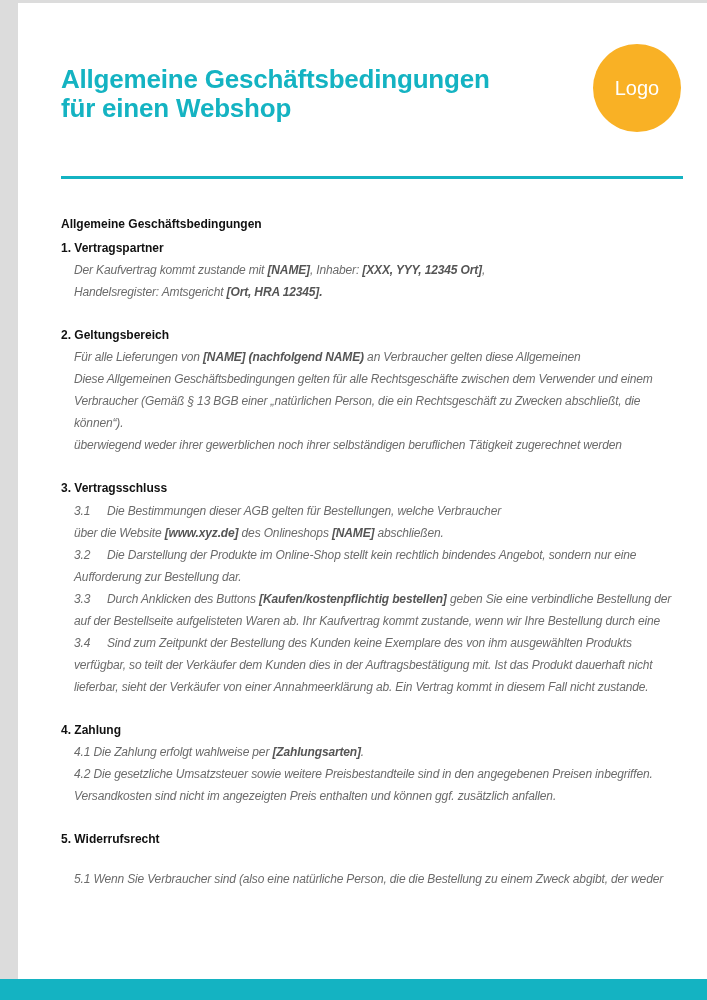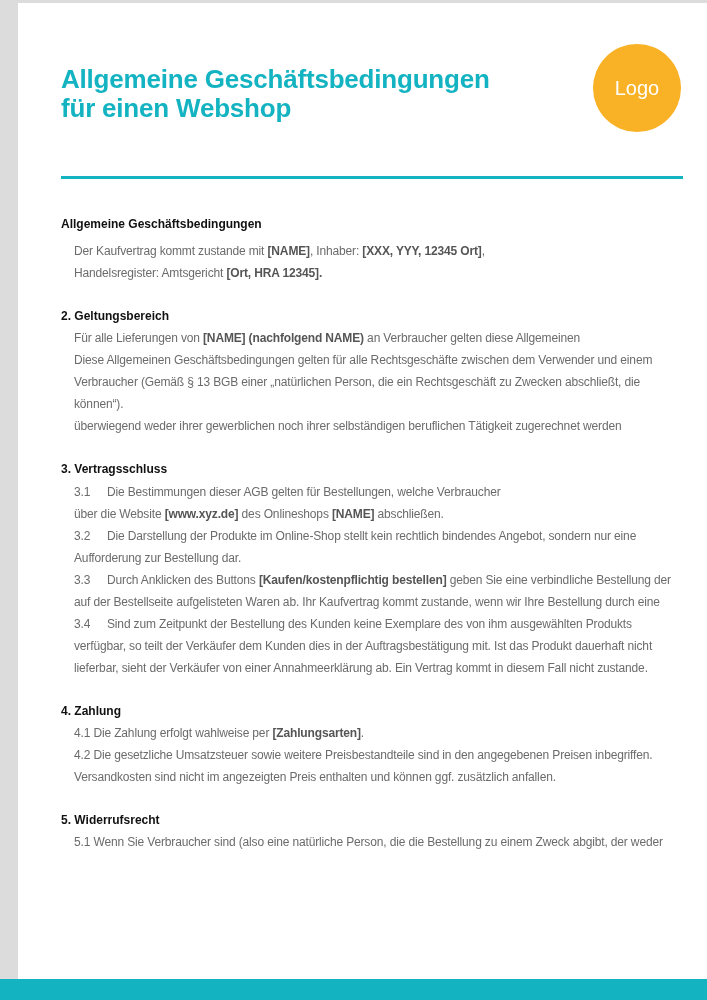--- a/index.html
+++ b/index.html
@@ -78,20 +78,21 @@
       font-weight: bold;
       font-size: 12px;
       line-height: 16px;
       margin: 0;
     }
     .para {
       margin: 0;
       padding-left: 13px;
       line-height: 22px;
       letter-spacing: -0.15px;
+      font-style: italic;
     }
     .para b { color: #555555; }
     .num { display: inline-block; width: 33px; }
     .footer-bar {
       position: absolute;
       left: 0;
       top: 979px;
       width: 707px;
       height: 21px;
       background: #14b3c2;
@@ -111,20 +112,21 @@
     <span>Logo</span>
   </div>
 
   <div class="rule"></div>
 
   <div class="body">
 
     <p class="doc-heading">Allgemeine Geschäftsbedingungen</p>
 
     <div style="margin-top:8px;">
+      <p class="sec-heading">1. Vertragspartner</p>
       <p class="para" style="margin-top:3px;">
         <span>Der Kaufvertrag kommt zustande mit </span><b>[NAME]</b><span>, Inhaber: </span><b>[XXX, YYY, 12345 Ort]</b><span>,</span>
       </p>
       <p class="para">
         <span>Handelsregister: Amtsgericht </span><b>[Ort, HRA 12345].</b>
       </p>
     </div>
 
     <div style="margin-top:24px;">
       <p class="sec-heading">2. Geltungsbereich</p>
@@ -176,19 +178,19 @@
       <p class="sec-heading">4. Zahlung</p>
       <p class="para" style="margin-top:3px;">
         <span>4.1 Die Zahlung erfolgt wahlweise per </span><b>[Zahlungsarten]</b><span>.</span>
       </p>
       <p class="para">4.2 Die gesetzliche Umsatzsteuer sowie weitere Preisbestandteile sind in den angegebenen Preisen inbegriffen.</p>
       <p class="para">Versandkosten sind nicht im angezeigten Preis enthalten und können ggf. zusätzlich anfallen.</p>
     </div>
 
     <div style="margin-top:24px;">
       <p class="sec-heading">5. Widerrufsrecht</p>
-      <p class="para" style="margin-top:3px;">5.1 Wenn Sie Verbraucher sind (also eine natürliche Person, die die Bestellung zu einem Zweck abgibt, der weder</p>
+      <p class="para" style="margin-top:21px;">5.1 Wenn Sie Verbraucher sind (also eine natürliche Person, die die Bestellung zu einem Zweck abgibt, der weder</p>
     </div>
 
   </div>
 </div>
 
 <div class="footer-bar"></div>
 
 </body></html>

